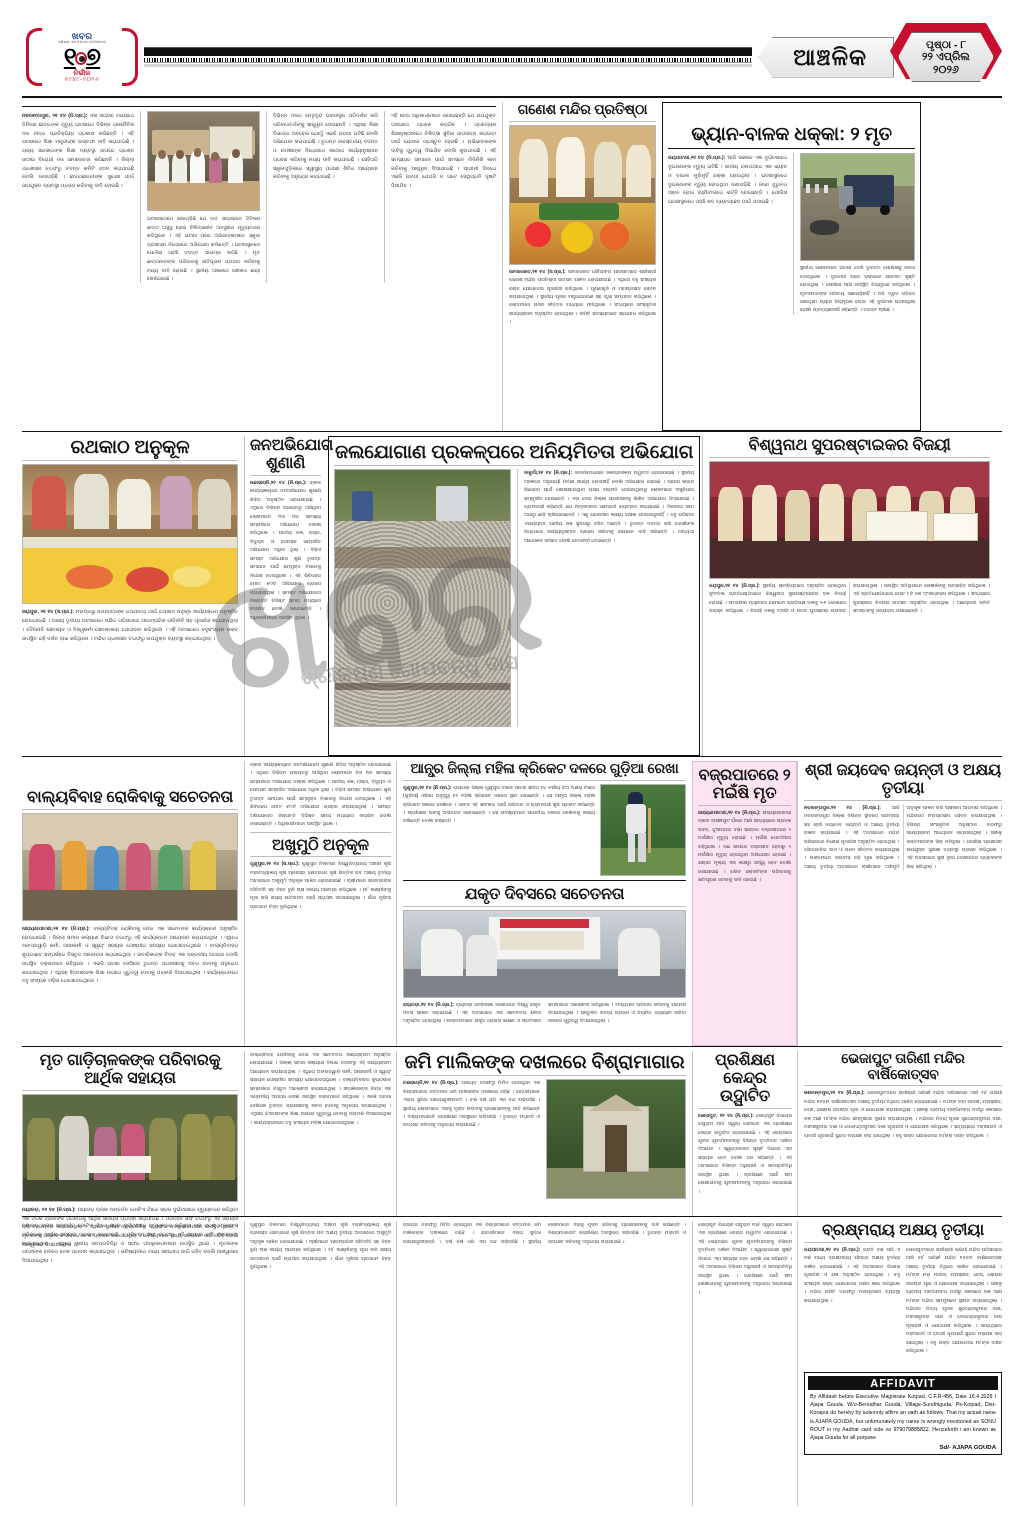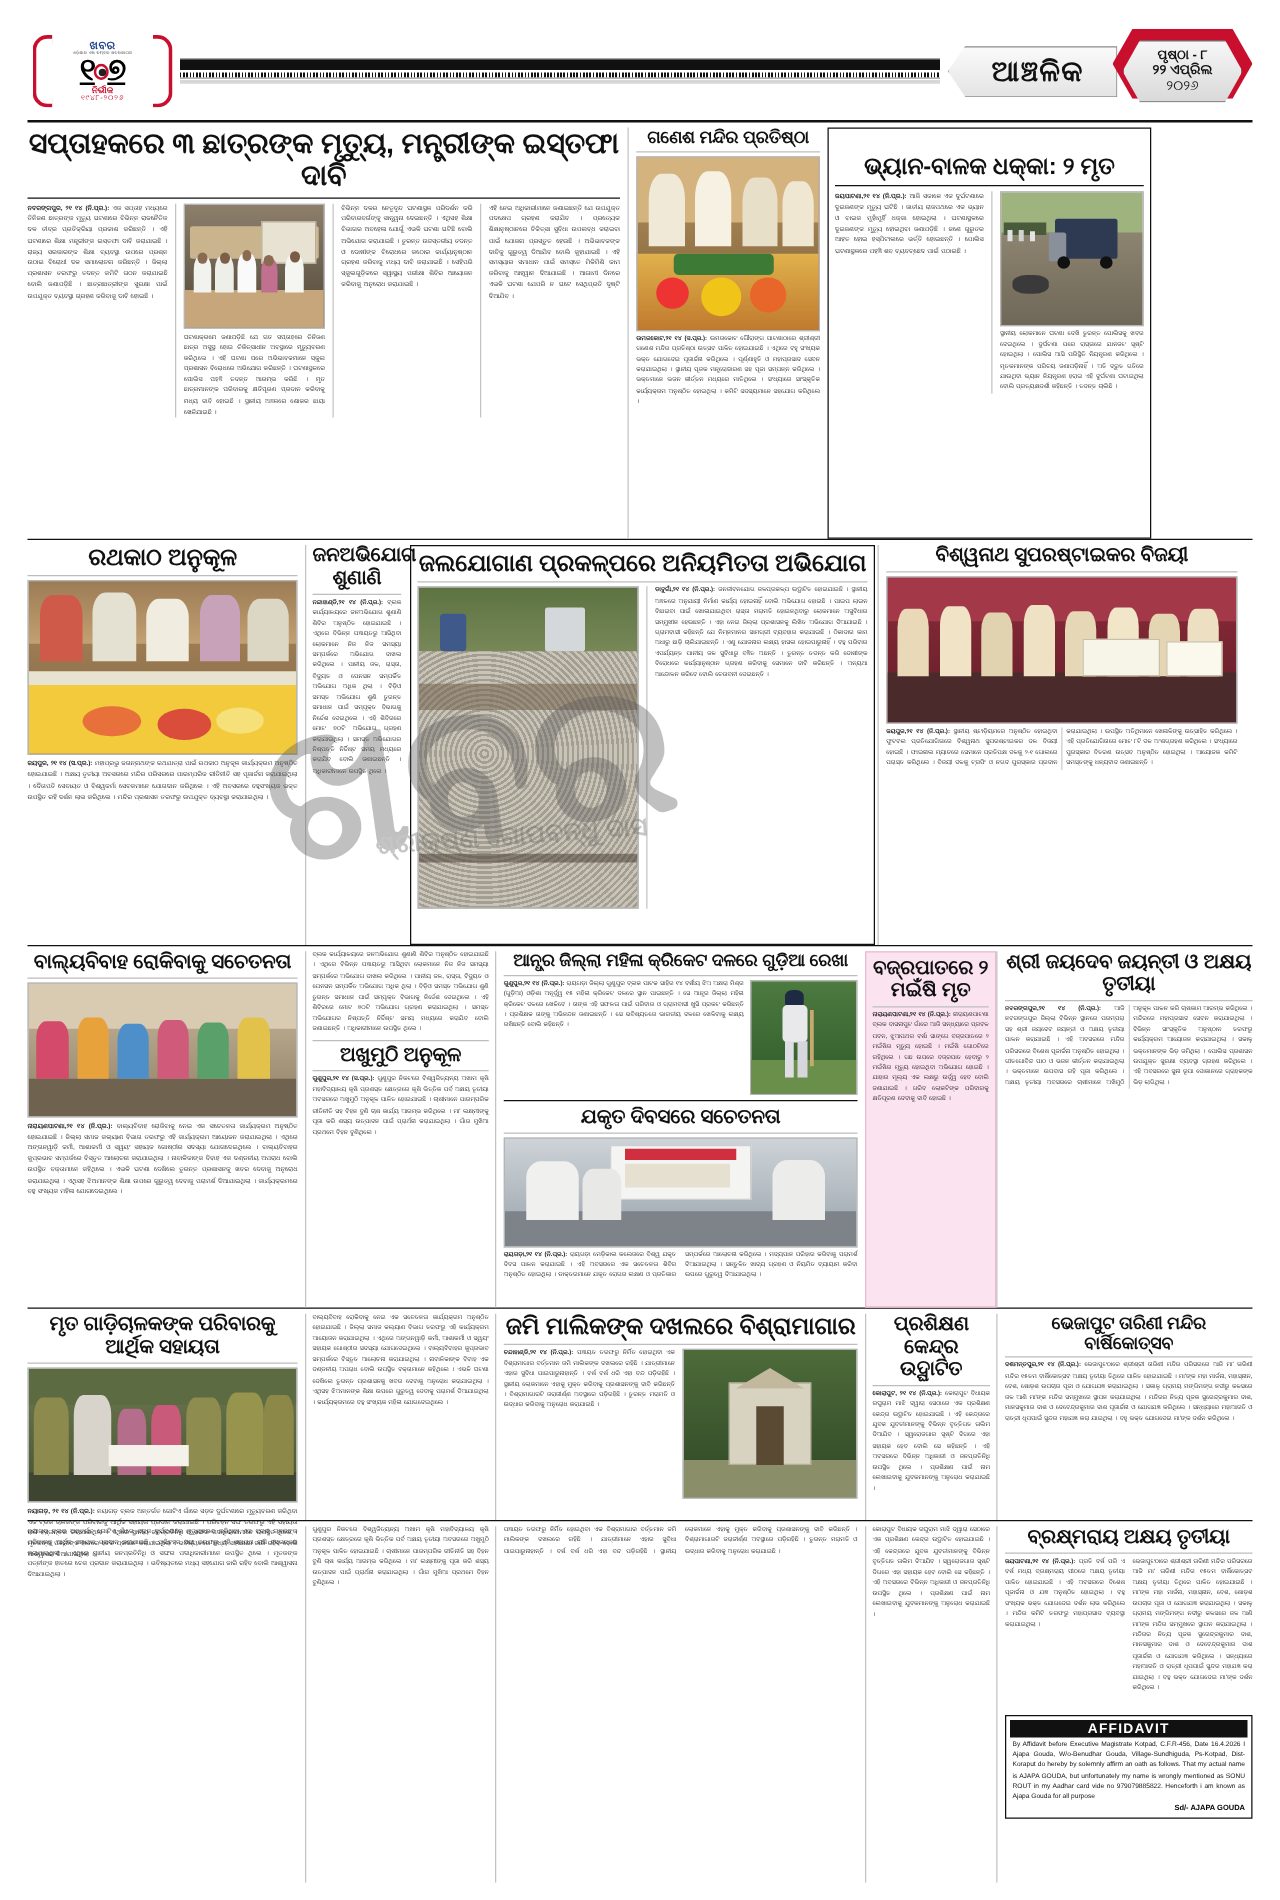--- a/index.html
+++ b/index.html
@@ -83,21 +83,21 @@
   .datehex .front {
     position: relative; width: 96px; height: 50px;
     background: linear-gradient(#f7f7f7,#d9d9d9);
     border: 1.5px solid #6a6a6a;
     clip-path: polygon(14px 0,82px 0,96px 25px,82px 50px,14px 50px,0 25px);
     display:flex; flex-direction: column; align-items:center; justify-content:center;
     line-height: 1.15;
   }
   .datehex .pg { font-size: 10.5px; font-weight: bold; color: #111; }
   .datehex .dt { font-size: 11px; font-weight: bold; color: #111; }
-  .datehex .yr { font-size: 11px; font-weight: normal; color: #111; }
+  .datehex .yr { font-size: 11px; font-weight: bold; color: #111; }
 
   
   .hl {
     font-weight: bold; color: #111; text-align: center;
     letter-spacing: -0.2px; line-height: 1.12;
   }
   .hl-xl { font-size: 23px; }
   .hl-lg { font-size: 19px; }
   .hl-md { font-size: 16px; }
   .hl-sm { font-size: 14px; }
@@ -180,21 +180,20 @@
   </div>
 
   <div class="watermark">
     <div class="wm-text">ଖବର</div>
     <div class="wm-sub">ଶ୍ରୀକୃଷ୍ଣ ଗୋପବନ୍ଧୁ ଦାସ</div>
   </div>
 
   <div style="display:flex; height:335px; border-top:2px solid #111; padding-top:4px;">
 
     <div style="width:480px; padding-right:6px;">
-      <div class="hl hl-xl">ସପ୍ତାହକରେ ୩ ଛାତ୍ରଙ୍କ ମୃତ୍ୟୁ, ମନ୍ତ୍ରୀଙ୍କ ଇସ୍ତଫା ଦାବି</div>
       <div class="sep-h"></div>
       <div style="display:flex; gap:6px;">
         <div style="width:112px;">
           <div class="body-txt"><b>ନବରଙ୍ଗପୁର, ୨୧ ୧୪ (ନି.ପ୍ର.):</b>
             <span>ଏକ ସପ୍ତାହ ମଧ୍ୟରେ ତିନିଜଣ ଛାତ୍ରଙ୍କ ମୃତ୍ୟୁ ଘଟଣାରେ ବିଭିନ୍ନ ରାଜନୈତିକ ଦଳ ତୀବ୍ର ପ୍ରତିକ୍ରିୟା ପ୍ରକାଶ କରିଛନ୍ତି । ଏହି ଘଟଣାରେ ଶିକ୍ଷା ମନ୍ତ୍ରୀଙ୍କ ଇସ୍ତଫା ଦାବି କରାଯାଇଛି । ରାଜ୍ୟ ସରକାରଙ୍କ ଶିକ୍ଷା ବ୍ୟବସ୍ଥା ଉପରେ ପ୍ରଶ୍ନ ଉଠାଇ ବିରୋଧୀ ଦଳ ସମାଲୋଚନା କରିଛନ୍ତି । ଜିଲ୍ଲା ପ୍ରଶାସନ ତରଫରୁ ତଦନ୍ତ କମିଟି ଗଠନ କରାଯାଇଛି ବୋଲି ଜଣାପଡ଼ିଛି । ଛାତ୍ରଛାତ୍ରୀଙ୍କ ସୁରକ୍ଷା ପାଇଁ ଉପଯୁକ୍ତ ବ୍ୟବସ୍ଥା ଗ୍ରହଣ କରିବାକୁ ଦାବି ହୋଇଛି ।</span></div>
         </div>
         <div class="vline" style="width:120px; padding-left:6px;">
           <div class="photo" style="height:100px; margin-bottom:3px;">
             <div style="position:absolute;inset:0;background:linear-gradient(#8d7f6a,#4e4638);"></div>
             <div style="position:absolute;left:4%;right:4%;top:18%;height:26%;background:#c9b48e;border-radius:2px;"></div>
@@ -342,21 +341,21 @@
         <div style="position:absolute;left:56%;top:42%;width:22%;height:26%;background:#f7f4e8;border:1px solid #c8c0a8;"></div>
         <div style="position:absolute;left:80%;top:44%;width:16%;height:24%;background:#fbf8ee;border:1px solid #c8c0a8;"></div>
       </div>
       <div class="body-txt" style="column-count:2; column-gap:7px; column-rule:1px solid #ccc; font-size:4.9px;"><b>ଜୟପୁର,୨୧ ୧୪ (ନି.ପ୍ର.):</b>
         <span>ସ୍ଥାନୀୟ ଷ୍ଟାଡ଼ିୟମରେ ଅନୁଷ୍ଠିତ ହୋଇଥିବା ଫୁଟବଲ ପ୍ରତିଯୋଗିତାରେ ବିଶ୍ୱନାଥ ସୁପରଷ୍ଟାଇକର ଦଳ ବିଜୟୀ ହୋଇଛି । ଫାଇନାଲ ମ୍ୟାଚରେ ସେମାନେ ପ୍ରତିପକ୍ଷ ଦଳକୁ ୨-୧ ଗୋଲରେ ପରାସ୍ତ କରିଥିଲେ । ବିଜୟୀ ଦଳକୁ ଟ୍ରଫି ଓ ନଗଦ ପୁରସ୍କାର ପ୍ରଦାନ କରାଯାଇଥିଲା । ଉପସ୍ଥିତ ଅତିଥିମାନେ ଖେଳାଳିଙ୍କୁ ଉତ୍ସାହିତ କରିଥିଲେ । ଏହି ପ୍ରତିଯୋଗିତାରେ ମୋଟ ୮ଟି ଦଳ ଅଂଶଗ୍ରହଣ କରିଥିଲେ । ସଂଧ୍ୟାରେ ପୁରସ୍କାର ବିତରଣ ଉତ୍ସବ ଅନୁଷ୍ଠିତ ହୋଇଥିଲା । ଆୟୋଜକ କମିଟି ସମସ୍ତଙ୍କୁ ଧନ୍ୟବାଦ ଜଣାଇଛନ୍ତି ।</span></div>
     </div>
   </div>
 
   <div style="display:flex; border-top:1.5px solid #111; padding-top:4px; height:290px;">
 
-    <div style="width:222px; padding-right:6px;">
+    <div style="width:222px; padding-right:6px;margin-top:27px;">
       <div class="hl hl-md">ବାଲ୍ୟବିବାହ ରୋକିବାକୁ ସଚେତନତା</div>
       <div class="sep-thin"></div>
       <div class="photo" style="height:108px; margin-bottom:3px;">
         <div style="position:absolute;inset:0;background:linear-gradient(#c9b89b,#8e7f66);"></div>
         <div style="position:absolute;left:0;right:0;top:0;height:34%;background:#d8cbb2;"></div>
         <div style="position:absolute;left:0;right:0;bottom:0;height:28%;background:#6f6350;"></div>
         <div style="position:absolute;left:3%;top:28%;width:12%;height:44%;background:#d44a6a;border-radius:30% 30% 0 0;"></div>
         <div style="position:absolute;left:18%;top:26%;width:12%;height:46%;background:#e8a23c;border-radius:30% 30% 0 0;"></div>
         <div style="position:absolute;left:33%;top:30%;width:12%;height:42%;background:#4e8fc9;border-radius:30% 30% 0 0;"></div>
         <div style="position:absolute;left:48%;top:27%;width:12%;height:45%;background:#cf5a7a;border-radius:30% 30% 0 0;"></div>

